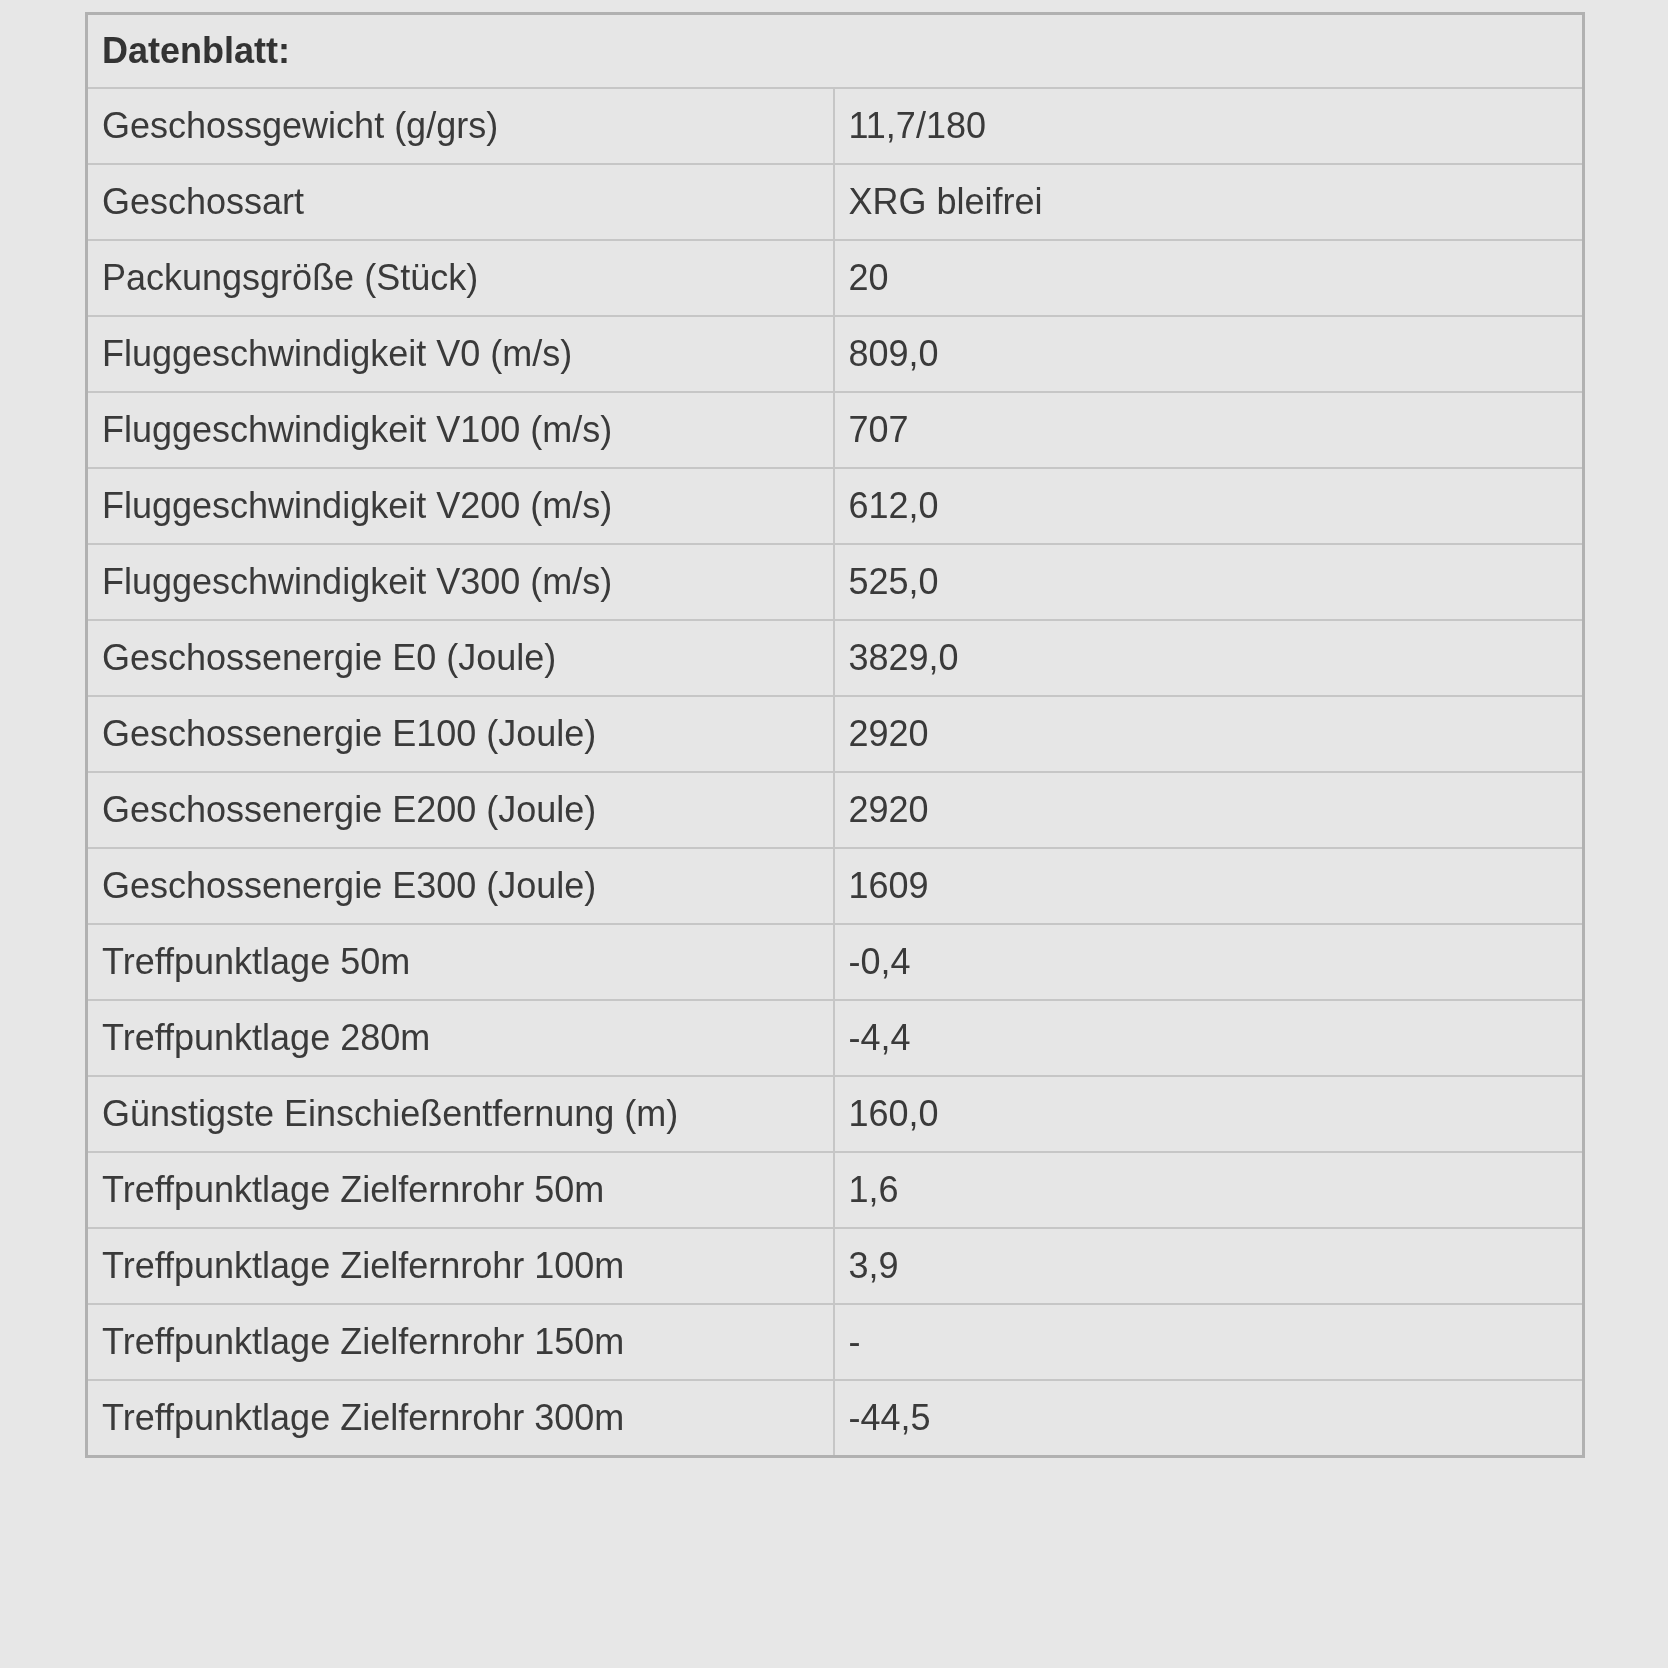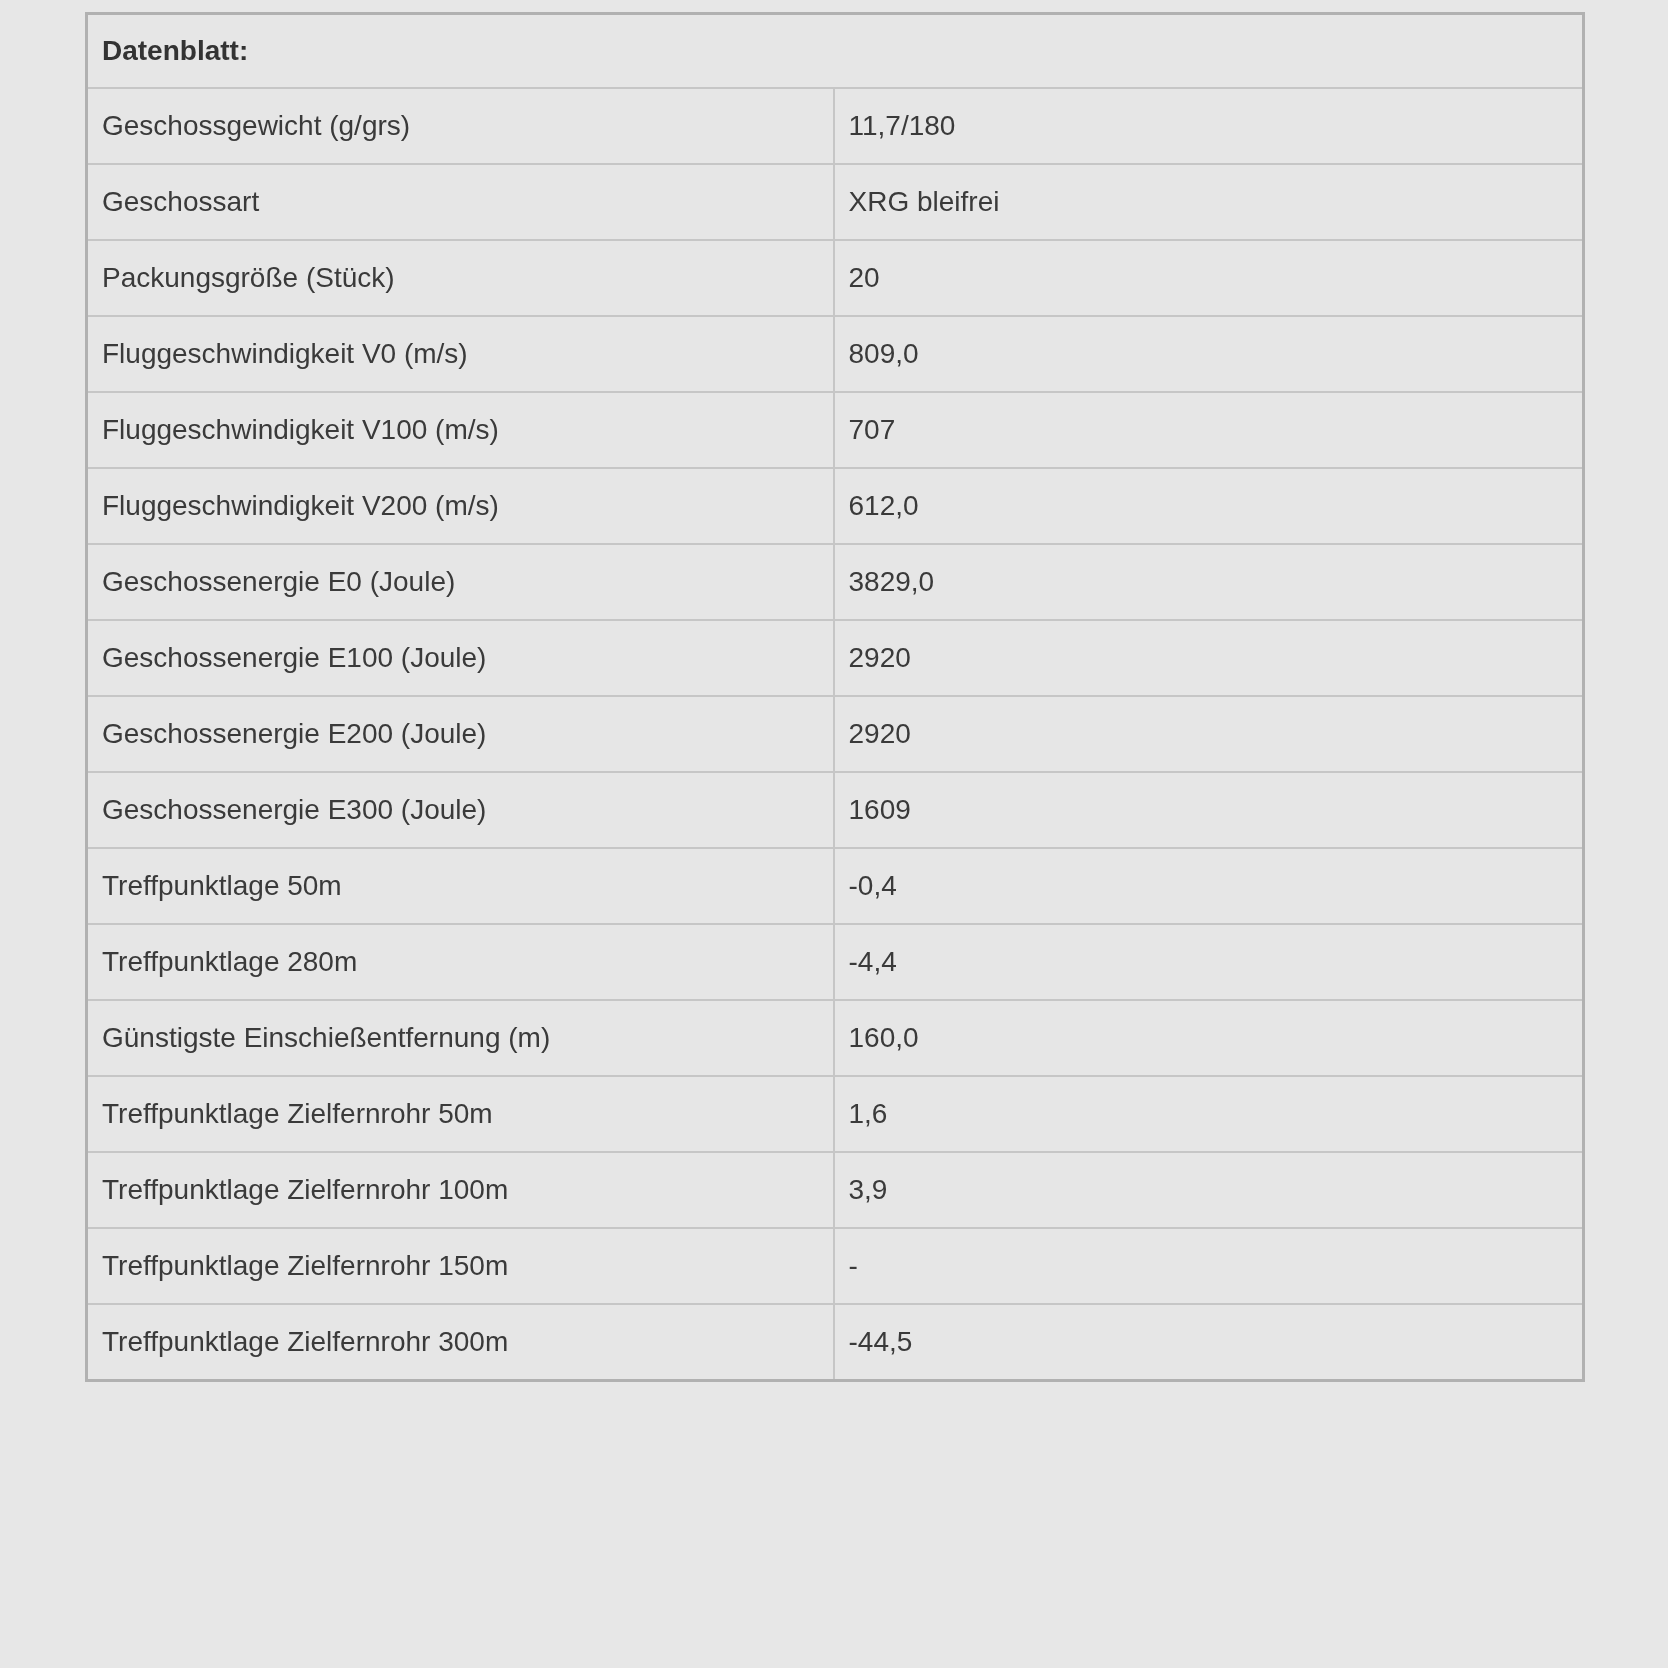--- a/index.html
+++ b/index.html
@@ -26,21 +26,21 @@
     border: 3px solid #b1b1b1;
   }
   table.datasheet th,
   table.datasheet td {
     border: 2px solid #c6c6c6;
     background: #e6e6e6;
     text-align: left;
     vertical-align: middle;
     padding: 0 16px 0 14px;
     color: #3a3a3a;
-    font-size: 28px;
+    font-size: 36px;
     line-height: 1.2;
     overflow: hidden;
     white-space: nowrap;
   }
   table.datasheet th {
     font-weight: 700;
     color: #333333;
     height: 72px;
   }
   table.datasheet td {
@@ -83,20 +83,24 @@
       </tr>
       <tr>
         <td>Fluggeschwindigkeit V100 (m/s)</td>
         <td>707</td>
       </tr>
       <tr>
         <td>Fluggeschwindigkeit V200 (m/s)</td>
         <td>612,0</td>
       </tr>
       <tr>
+        <td>Fluggeschwindigkeit V300 (m/s)</td>
+        <td>525,0</td>
+      </tr>
+      <tr>
         <td>Geschossenergie E0 (Joule)</td>
         <td>3829,0</td>
       </tr>
       <tr>
         <td>Geschossenergie E100 (Joule)</td>
         <td>2920</td>
       </tr>
       <tr>
         <td>Geschossenergie E200 (Joule)</td>
         <td>2920</td>

